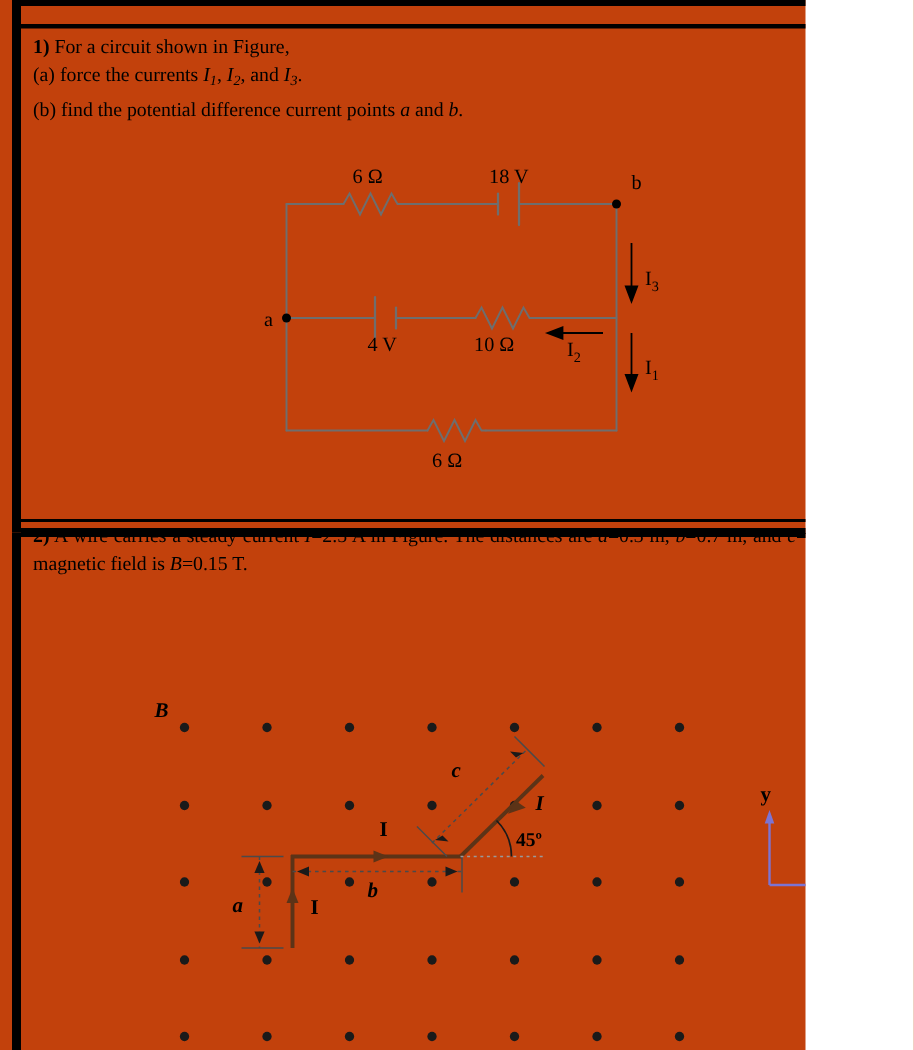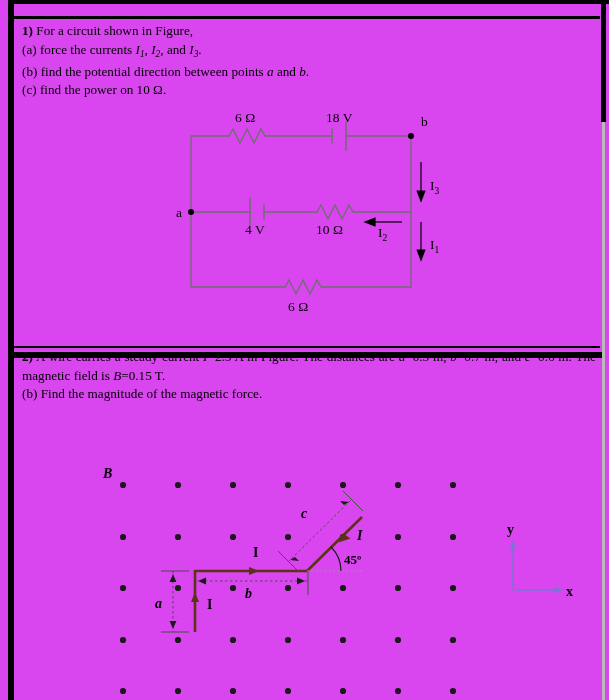--- a/index.html
+++ b/index.html
@@ -2,23 +2,23 @@
 <html><head>
 <meta charset="utf-8">
 <style>
   html, body {
     margin: 0;
     padding: 0;
     background: #ffffff;
   }
   #page {
     position: relative;
-    width: 609px;
+    width: 537px;
     height: 700px;
-    background: #d946ef;
+    background: #c2410c;
     overflow: hidden;
     font-family: "Liberation Serif", serif;
   }
 
   
   .frame-top {
     position: absolute;
     left: 8px; top: 0px;
     width: 601px; height: 4px;
     background: #000000;
@@ -103,22 +103,21 @@
   <div class="frame-top"></div>
   <div class="frame-left-upper"></div>
   <div class="frame-left-lower"></div>
   <div class="frame-right-upper"></div>
   <div class="frame-right-lower"></div>
   <div class="frame-inner-top"></div>
 
   <div class="prob prob1">
     <div class="line"><b>1)</b> <span>For a circuit shown in Figure,</span></div>
     <div class="line"><span>(a) force the currents </span><i>I</i><span class="sub">1</span><span>, </span><i>I</i><span class="sub">2</span><span>, and </span><i>I</i><span class="sub">3</span><span>.</span></div>
-    <div class="line"><span>(b) find the potential direction between points </span><i>a</i><span> and </span><i>b</i><span>.</span></div>
-    <div class="line">(c) find the power on 10 Ω.</div>
+    <div class="line"><span>(b) find the potential difference current points </span><i>a</i><span> and </span><i>b</i><span>.</span></div>
   </div>
 
   <svg class="fig" id="circuit-figure" width="310" height="240" viewBox="0 0 310 240">
     <g stroke="#6e6e6e" stroke-width="1.3" fill="none" stroke-linecap="round">
 
       <path d="M41 36 L41 187"></path>
 
       <path d="M261 36 L261 187"></path>
 
       <path d="M41 36 L79 36"></path>
@@ -174,21 +173,20 @@
       <text x="280" y="149"><tspan>I</tspan><tspan dy="4" font-size="9.5">1</tspan></text>
       <text x="228" y="137"><tspan>I</tspan><tspan dy="4" font-size="9.5">2</tspan></text>
     </g>
   </svg>
 
   <div class="divider-thin"></div>
   <div class="divider"></div>
 
   <div class="prob prob2">
     <div class="line-j"><b>2)</b> <span>A wire carries a steady current </span><i>I</i><span>=2.5 A in Figure. The distances are </span><i>a</i><span>=0.3 m, </span><i>b</i><span>=0.7 m, and </span><i>c</i><span>=0.6 m. The magnetic field is </span><i>B</i><span>=0.15 T.</span></div>
-    <div class="line">(b) Find the magnitude of the magnetic force.</div>
   </div>
 
   <svg class="fig" id="magnetic-figure" width="510" height="238" viewBox="0 0 510 238">
 
     <g fill="#1a1a1a">
       <circle cx="28" cy="23" r="3.1"></circle>
       <circle cx="83" cy="23" r="3.1"></circle>
       <circle cx="138" cy="23" r="3.1"></circle>
       <circle cx="193" cy="23" r="3.1"></circle>
       <circle cx="248" cy="23" r="3.1"></circle>

